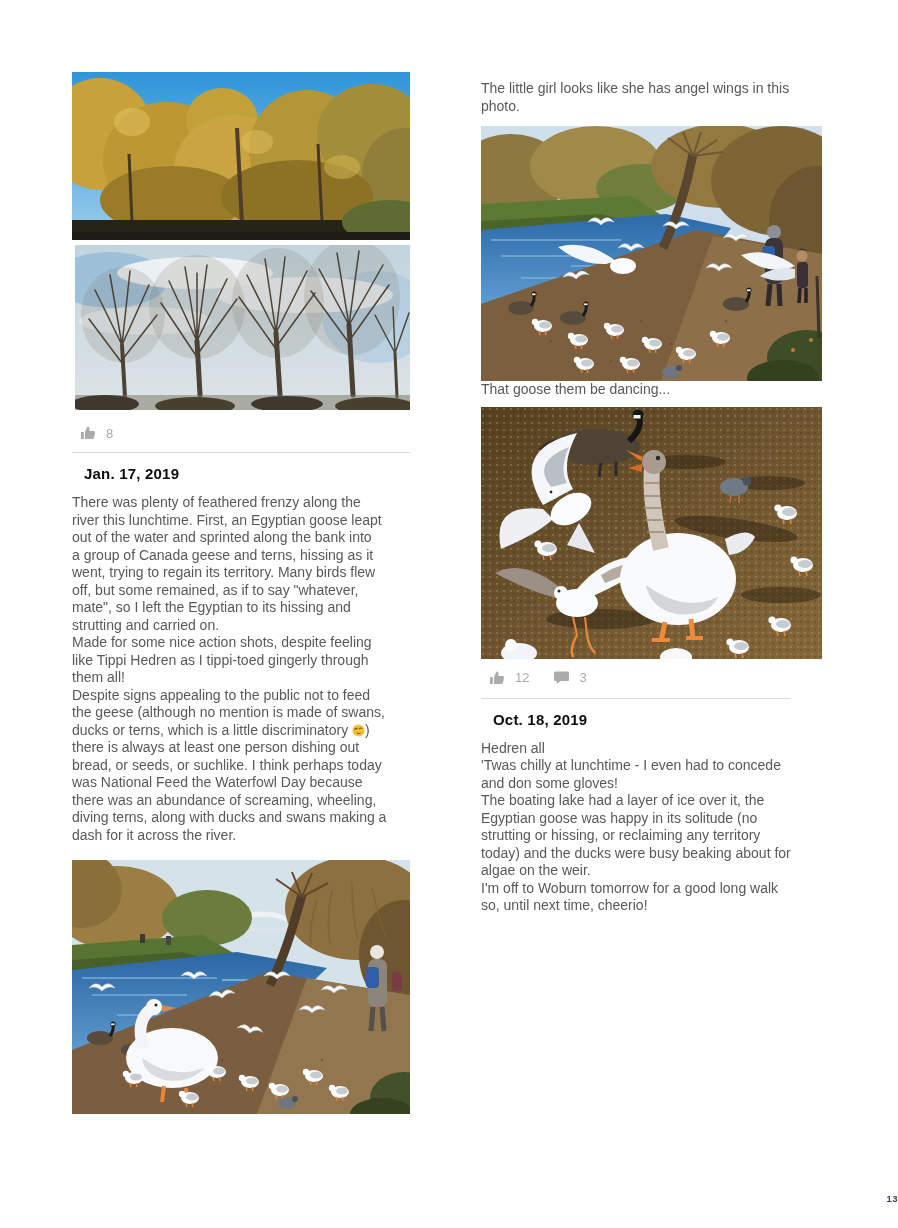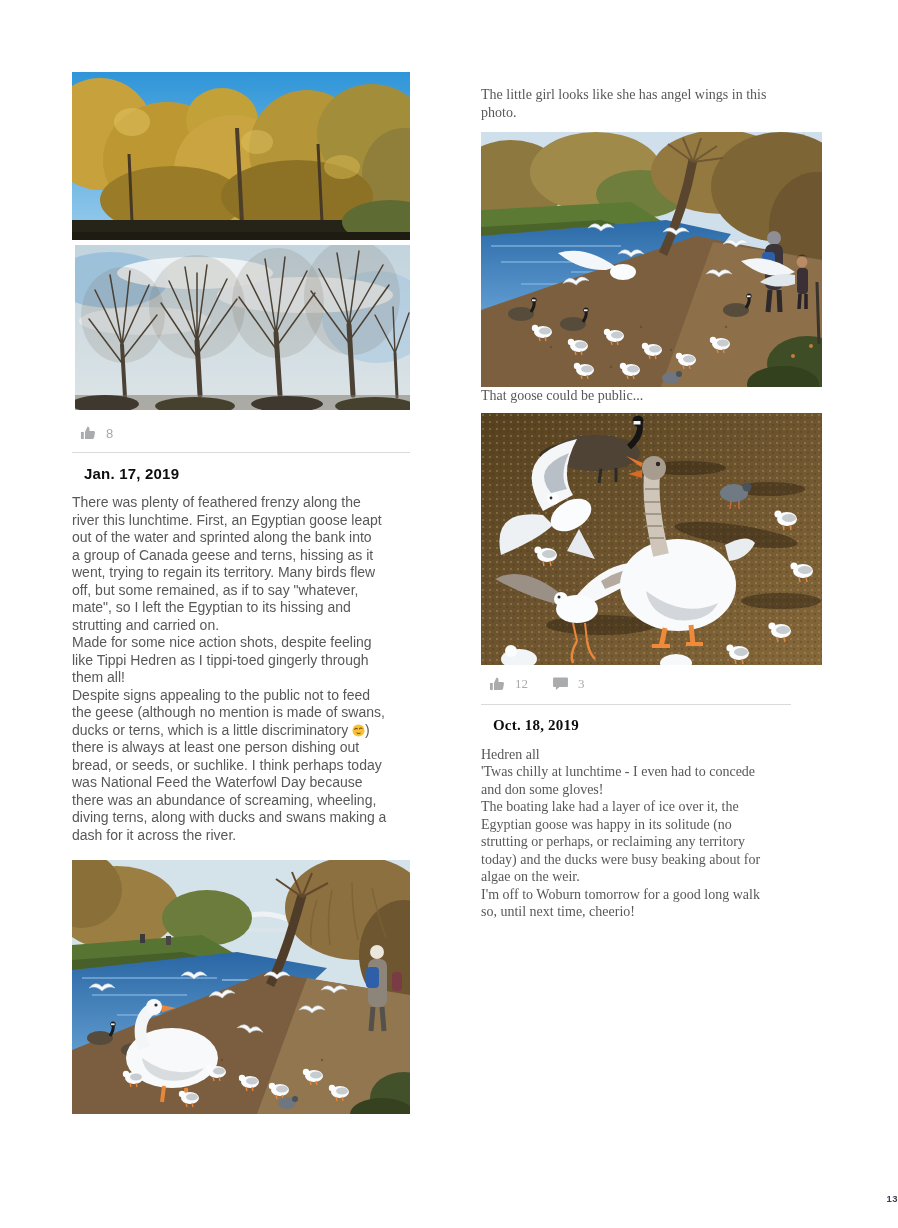--- a/index.html
+++ b/index.html
@@ -1,21 +1,21 @@
 <!DOCTYPE html>
 <html><head>
 <meta charset="utf-8">
 <style>
   html,body{margin:0;padding:0;background:#ffffff;}
   body{width:898px;height:1228px;position:relative;overflow:hidden;
        font-family:"Liberation Sans",sans-serif;}
   .page{position:absolute;inset:0;background:#ffffff;}
   .col{position:absolute;}
   .col-left{left:72px;top:72px;width:338px;}
-  .col-right{left:481px;top:86px;width:310px;font-family:Liberation Serif, serif;}
+  .col-right{left:481px;top:80px;width:310px;}
   .photo{display:block;}
   .ml3{margin-left:3px;}
   .mt5{margin-top:5px;}  .mt7{margin-top:7px;}  .mt8{margin-top:8px;}
   .mt9{margin-top:9px;}  .mt10{margin-top:10px;} .mt11{margin-top:11px;}
   .mt13{margin-top:13px;}.mt14{margin-top:9px;} .mt16{margin-top:16px;}
   .mt18{margin-top:18px;}
   p.body{font-size:14px;line-height:17.5px;color:#58585a;margin:0;
          white-space:pre;letter-spacing:0;}
   h2.date{font-size:15px;line-height:17px;font-weight:bold;color:#0d0d0d;
           margin:12px;letter-spacing:.2px;}
@@ -327,21 +327,21 @@
       <ellipse cx="190" cy="246" rx="9" ry="6" fill="#6f7680"></ellipse>
         <circle cx="198" cy="242" r="3" fill="#4a525c"></circle>
 
       <ellipse cx="326" cy="232" rx="40" ry="28" fill="#3f4d27"></ellipse>
       <ellipse cx="302" cy="252" rx="36" ry="18" fill="#34411f"></ellipse>
       <circle cx="312" cy="224" r="2" fill="#c77b3a"></circle>
         <circle cx="330" cy="214" r="2" fill="#c77b3a"></circle>
       <path d="M336 150 l2 62" stroke="#3a342c" stroke-width="3"></path>
     </svg>
 
-    <p class="body mt7">That goose could be public...</p>
+    <p class="body mt7">That goose them be dancing...</p>
 
     <svg class="photo mt8" width="341" height="252" viewBox="0 0 341 252" preserveAspectRatio="none">
       <defs>
         <linearGradient id="gD" x1="0" y1="0" x2="1" y2="1">
           <stop offset="0" stop-color="#55401f"></stop>
             <stop offset=".5" stop-color="#6e5530"></stop>
             <stop offset="1" stop-color="#86683a"></stop>
         </linearGradient>
         <pattern id="pD" width="7" height="7" patternUnits="userSpaceOnUse">
           <circle cx="2" cy="2" r=".9" fill="#c3a163" opacity=".5"></circle>
@@ -435,21 +435,21 @@
 
     <div class="divider mt10"></div>
 
     <h2 class="date mt11">Oct. 18, 2019</h2>
 
     <p class="body mt13">Hedren all</p>
     <p class="body mt18">'Twas chilly at lunchtime - I even had to concede
 and don some gloves!</p>
     <p class="body mt18">The boating lake had a layer of ice over it, the
 Egyptian goose was happy in its solitude (no
-strutting or perhaps, or reclaiming any territory
+strutting or hissing, or reclaiming any territory
 today) and the ducks were busy beaking about for
 algae on the weir.</p>
     <p class="body mt16">I'm off to Woburn tomorrow for a good long walk
 so, until next time, cheerio!</p>
   </div>
 
   <div class="page-number">13</div>
 </div>
 
 </body></html>

